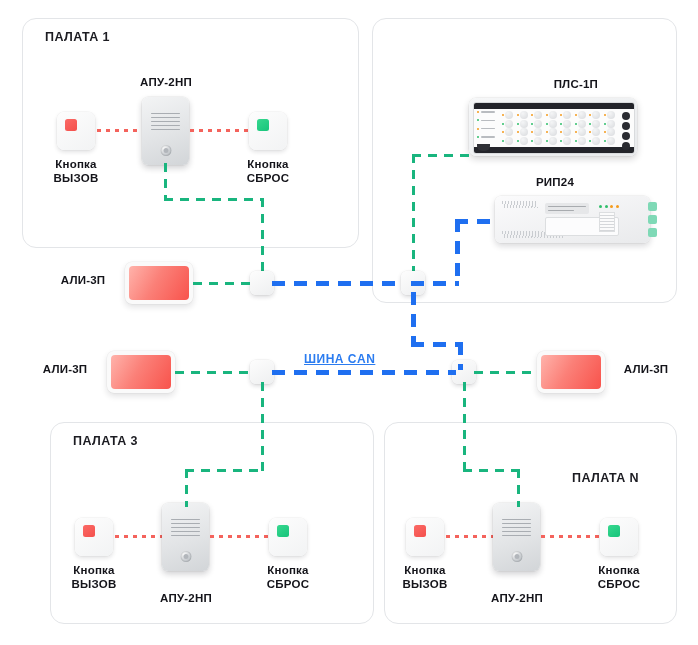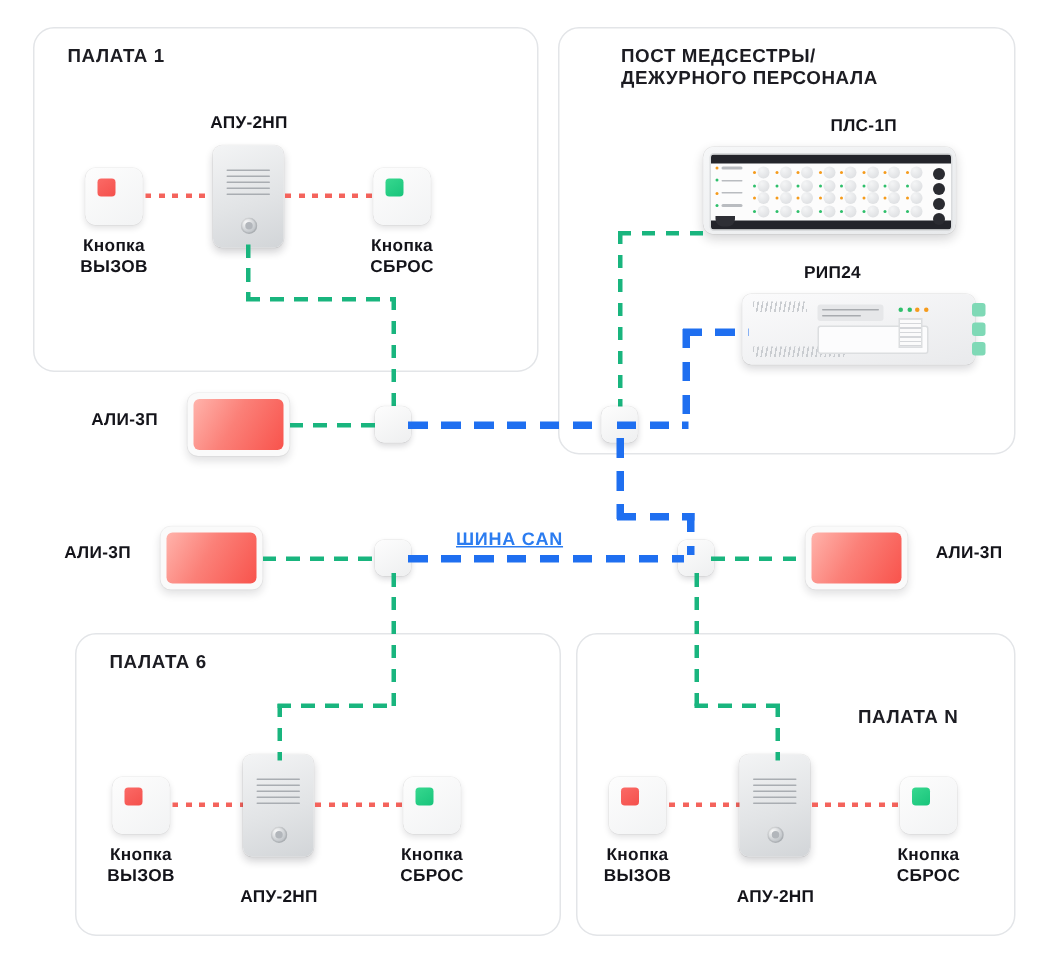--- a/index.html
+++ b/index.html
@@ -147,22 +147,20 @@
     <i class="sq-green"></i>
   </div>
   <div class="lbl" style="left:225px;top:158px;width:86px;">Кнопка
 СБРОС</div>
 
   <div class="wire v g" style="left:164px;top:163px;height:37px;"></div>
   <div class="wire h g" style="left:164px;top:198px;width:100px;"></div>
   <div class="wire v g" style="left:261px;top:198px;height:74px;"></div>
 
   <div class="room" style="left:372px;top:18px;width:303px;height:283px;"></div>
-  <div class="room-title" style="left:414px;top:30px;">ПОСТ МЕДСЕСТРЫ/
-ДЕЖУРНОГО ПЕРСОНАЛА</div>
 
   <div class="lbl" style="left:508px;top:78px;width:90px;text-align:right;">ПЛС-1П</div>
 
   <div class="pls" style="left:469px;top:98px;">
     <div class="screen">
       <div class="topbar"></div>
       <div class="botbar"></div>
       <div class="txtcol">
         <div class="txtrow">
             <span class="led led-o"></span>
@@ -393,21 +391,21 @@
   </div>
   <div class="wire h g" style="left:175px;top:371px;width:78px;"></div>
 
   <div class="ali" style="left:537px;top:351px;">
     <div class="face"></div>
   </div>
   <div class="lbl" style="left:613px;top:363px;width:66px;">АЛИ-3П</div>
   <div class="wire h g" style="left:474px;top:371px;width:64px;"></div>
 
   <div class="room" style="left:50px;top:422px;width:322px;height:200px;"></div>
-  <div class="room-title" style="left:73px;top:434px;">ПАЛАТА 6</div>
+  <div class="room-title" style="left:73px;top:434px;">ПАЛАТА 3</div>
 
   <div class="btnbox" style="left:75px;top:518px;">
     <i class="sq-red"></i>
   </div>
   <div class="lbl" style="left:51px;top:564px;width:86px;">Кнопка
 ВЫЗОВ</div>
 
   <div class="wire h r" style="left:115px;top:535px;width:48px;"></div>
 
   <div class="apu" style="left:162px;top:503px;">

